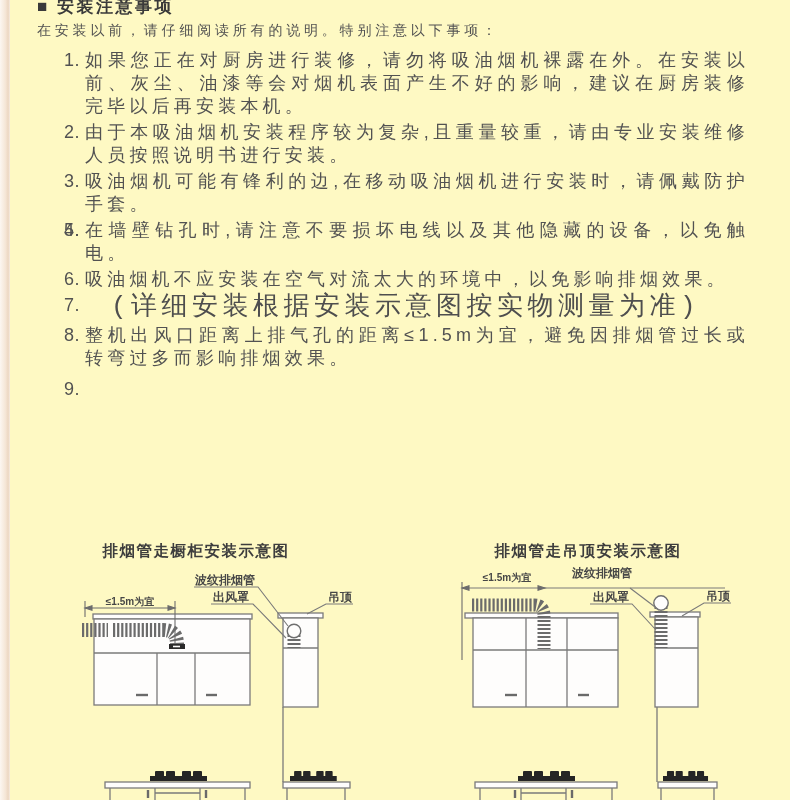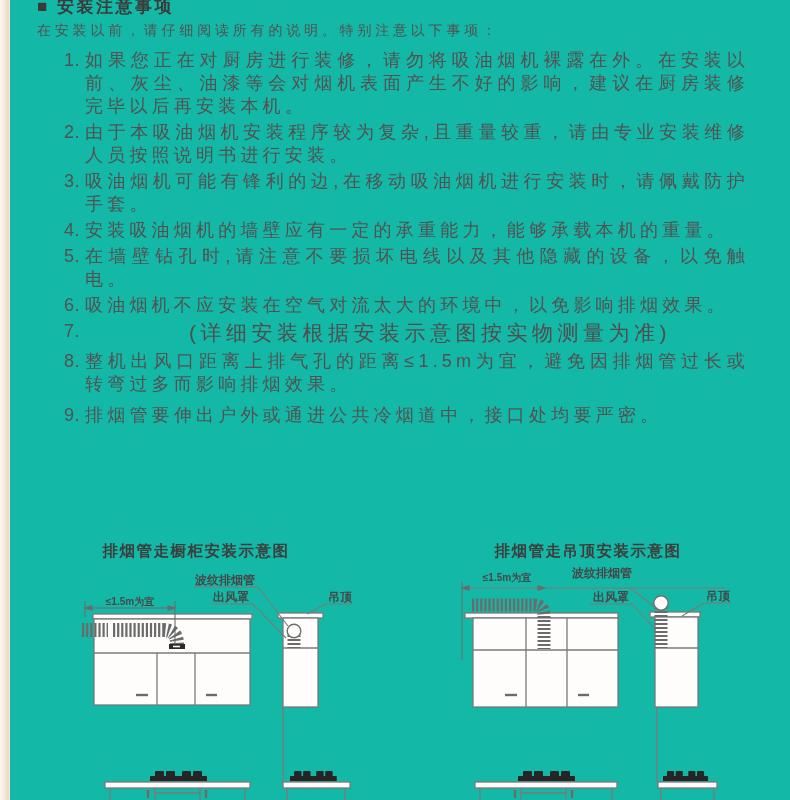--- a/index.html
+++ b/index.html
@@ -1,18 +1,18 @@
 <!DOCTYPE html>
 <html><head>
 <meta charset="utf-8">
 <style>
   html,body{margin:0;padding:0;}
   .page{
     position:relative;width:790px;height:800px;overflow:hidden;
-    background:#14b8a6;
+    background:#fef9c3;
     font-family:"Liberation Sans","DejaVu Sans",sans-serif;
   }
   .edge-strip{
     position:absolute;left:0;top:0;width:10px;height:800px;
     background:linear-gradient(to right,#fcf7f1 0%,#f5e6d6 55%,#ecd7c2 82%,#f7ece0 100%);
   }
   .heading{
     position:absolute;left:37px;top:-5px;
     font-size:17px;font-weight:bold;color:#3a3a3a;letter-spacing:2.5px;white-space:nowrap;
   }
@@ -27,22 +27,22 @@
   .li{
     position:relative;padding-left:48px;line-height:23px;margin-bottom:3px;
     text-align:justify;letter-spacing:4.2px;
   }
   .li .num{
     position:absolute;left:0;top:0;width:43px;text-align:right;letter-spacing:0.5px;
   }
   .li-8{margin-top:4px;}
   .li-9{margin-top:8px;}
   .note{
-    font-size:21px;letter-spacing:4.5px;line-height:26px;
-    margin:2px 0 3px 26px;text-align:center;color:#4e4e4e;
+    font-size:26px;letter-spacing:4.5px;line-height:26px;
+    margin:2px 0 3px 26px;text-align:left;color:#4e4e4e;font-family:Liberation Mono, monospace;
   }
   .figures{position:absolute;left:0;top:540px;width:790px;height:260px;}
   .fig-title{
     position:absolute;top:1px;width:240px;text-align:center;
     font-size:15.5px;font-weight:bold;color:#3d3d3d;letter-spacing:1.5px;white-space:nowrap;
   }
   .ft-left{left:76px;}
   .ft-right{left:468px;}
   svg.fig{position:absolute;top:20px;}
   .fig-left{left:60px;}
@@ -62,37 +62,37 @@
     <div class="li">
       <span class="num">1.</span><span>如果您正在对厨房进行装修，请勿将吸油烟机裸露在外。在安装以前、灰尘、油漆等会对烟机表面产生不好的影响，建议在厨房装修完毕以后再安装本机。</span>
     </div>
     <div class="li">
       <span class="num">2.</span><span>由于本吸油烟机安装程序较为复杂,且重量较重，请由专业安装维修人员按照说明书进行安装。</span>
     </div>
     <div class="li">
       <span class="num">3.</span><span>吸油烟机可能有锋利的边,在移动吸油烟机进行安装时，请佩戴防护手套。</span>
     </div>
     <div class="li">
-      <span class="num">4.</span><span>安装吸油烟机的墙壁应有一定的承重能力，能够承载本机的重量。</span>
+      <span class="num">4.</span>
     </div>
     <div class="li">
       <span class="num">5.</span><span>在墙壁钻孔时,请注意不要损坏电线以及其他隐藏的设备，以免触电。</span>
     </div>
     <div class="li">
       <span class="num">6.</span><span>吸油烟机不应安装在空气对流太大的环境中，以免影响排烟效果。</span>
     </div>
     <div class="li">
       <span class="num">7.</span>
       <div class="note">(详细安装根据安装示意图按实物测量为准)</div>
     </div>
     <div class="li li-8">
       <span class="num">8.</span><span>整机出风口距离上排气孔的距离≤1.5m为宜，避免因排烟管过长或转弯过多而影响排烟效果。</span>
     </div>
     <div class="li li-9">
-      <span class="num">9.</span><span>排烟管要伸出户外或通进公共冷烟道中，接口处均要严密。</span>
+      <span class="num">9.</span>
     </div>
   </div>
 
   <div class="figures">
     <div class="fig-title ft-left">排烟管走橱柜安装示意图</div>
     <div class="fig-title ft-right">排烟管走吊顶安装示意图</div>
 
     <svg class="fig fig-left" width="330" height="240" viewBox="0 0 330 240">
       <defs>
         <g id="stoveL" fill="#252525">

